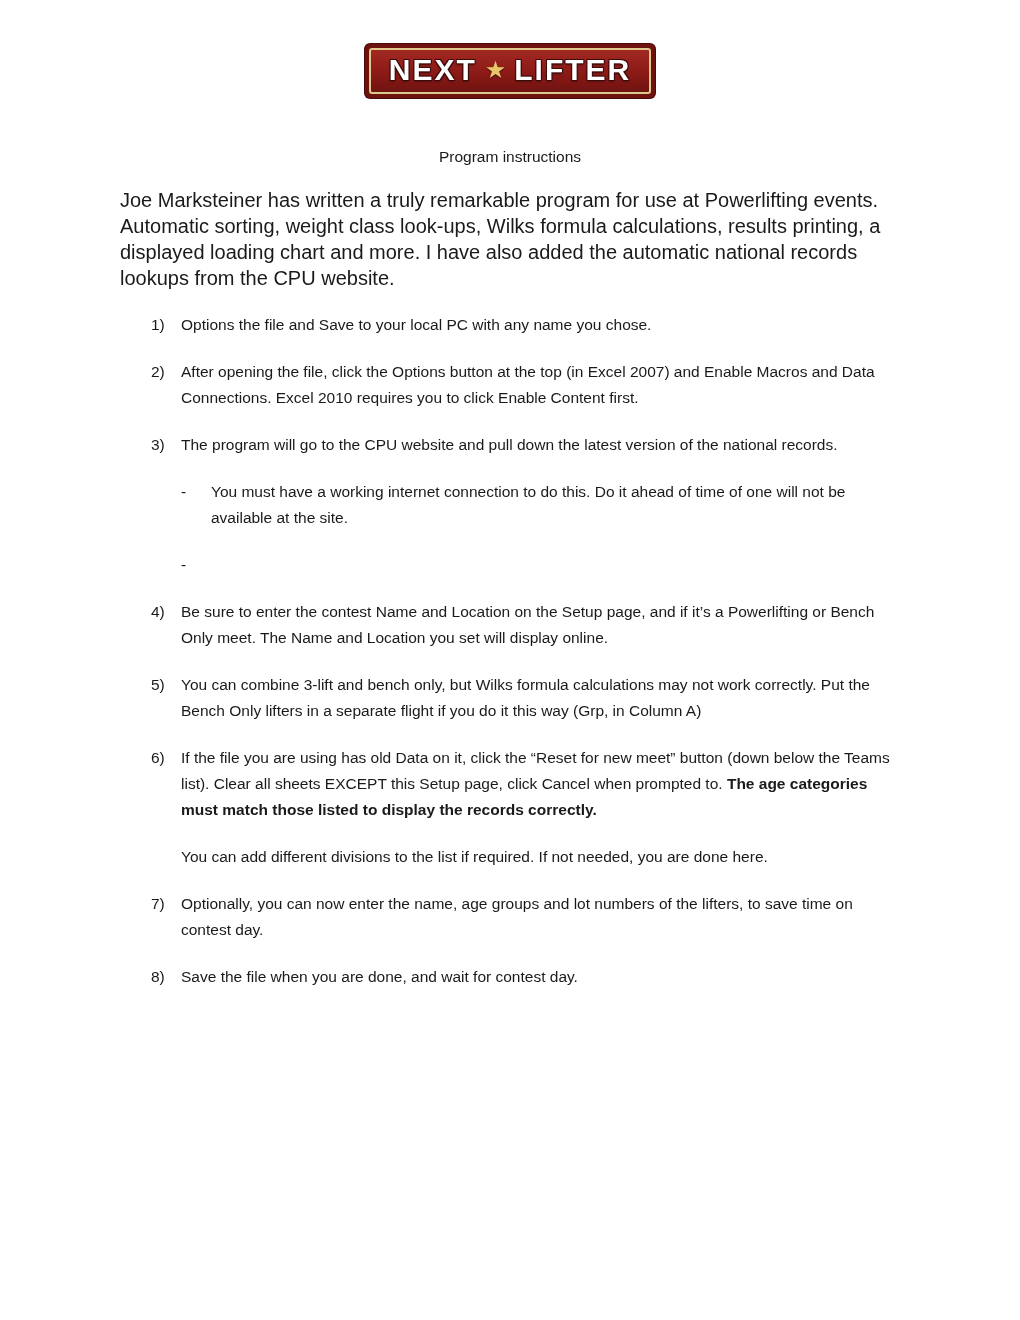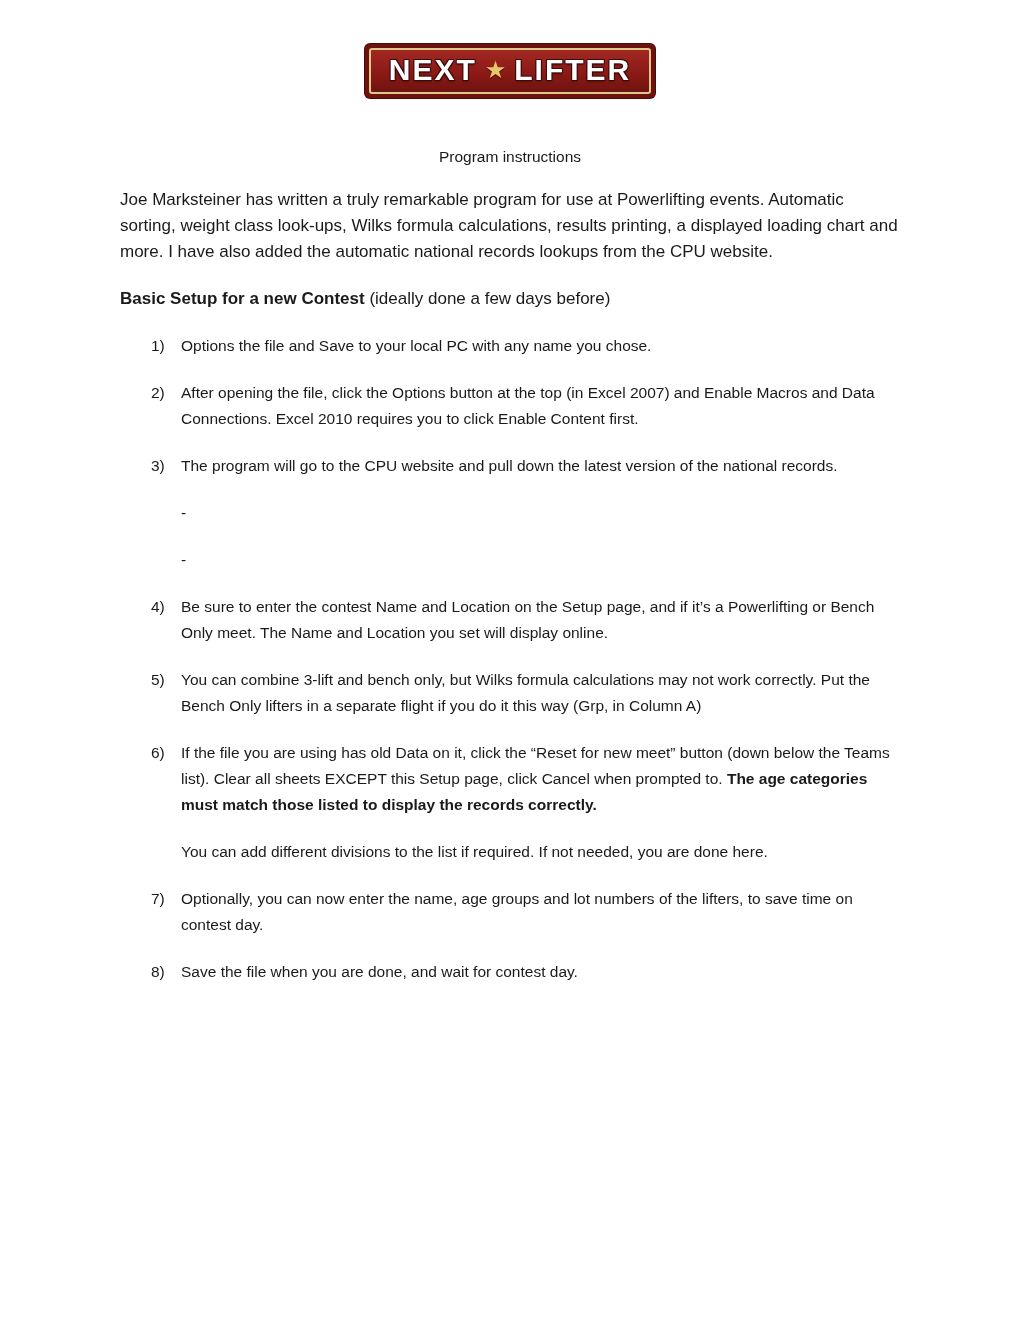--- a/index.html
+++ b/index.html
@@ -51,21 +51,21 @@
   .content {
     padding: 0 120px;
   }
   .doc-title {
     text-align: center;
     font-weight: normal;
     font-size: 15.5px;
     margin: 50px 0 0 0;
   }
   p.para {
-    font-size: 17px;
+    font-size: 20px;
     line-height: 26px;
     margin: 21px 0 0 0;
   }
   .heading-line { margin-top: 23px; }
   .list { margin-top: 2px; }
   .li {
     display: flex;
     font-size: 15.5px;
     line-height: 26px;
     margin-top: 21px;
@@ -103,41 +103,41 @@
   </div>
 
   <div class="content">
 
     <h1 class="doc-title">Program instructions</h1>
 
     <p class="para">Joe Marksteiner has written a truly remarkable program for use at Powerlifting events.  Automatic sorting, weight class look-ups, Wilks formula calculations, results printing, a displayed loading chart and more.  I have also added the automatic national records lookups from the CPU website.</p>
 
 
 
-    <p class="para heading-line"><strong>Basic Setup for a new Contest</strong><span>  (ideally done a few days before)</span></p>
 
     <div class="list">
 
       <div class="li">
         <span class="marker">1)</span>
         <span class="li-body">Options the file and Save to your local PC with any name you chose.</span>
       </div>
 
       <div class="li">
         <span class="marker">2)</span>
         <span class="li-body">After opening the file, click the Options button at the top (in Excel 2007) and Enable Macros and Data Connections.  Excel 2010 requires you to click Enable Content first.</span>
       </div>
 
       <div class="li">
         <span class="marker">3)</span>
         <span class="li-body">The program will go to the CPU website and pull down the latest version of the national records.</span>
       </div>
 
       <div class="li sub">
         <span class="marker">-</span>
+        <span class="li-body">You must have a working internet connection to do this. Do it ahead of time of one will not be available at the site.</span>
       </div>
 
       <div class="li sub">
         <span class="marker">-</span>
       </div>
 
       <div class="li">
         <span class="marker">4)</span>
         <span class="li-body">Be sure to enter the contest Name and Location on the Setup page, and if it’s a Powerlifting  or Bench Only meet. The Name and Location you set will display online.</span>
       </div>

